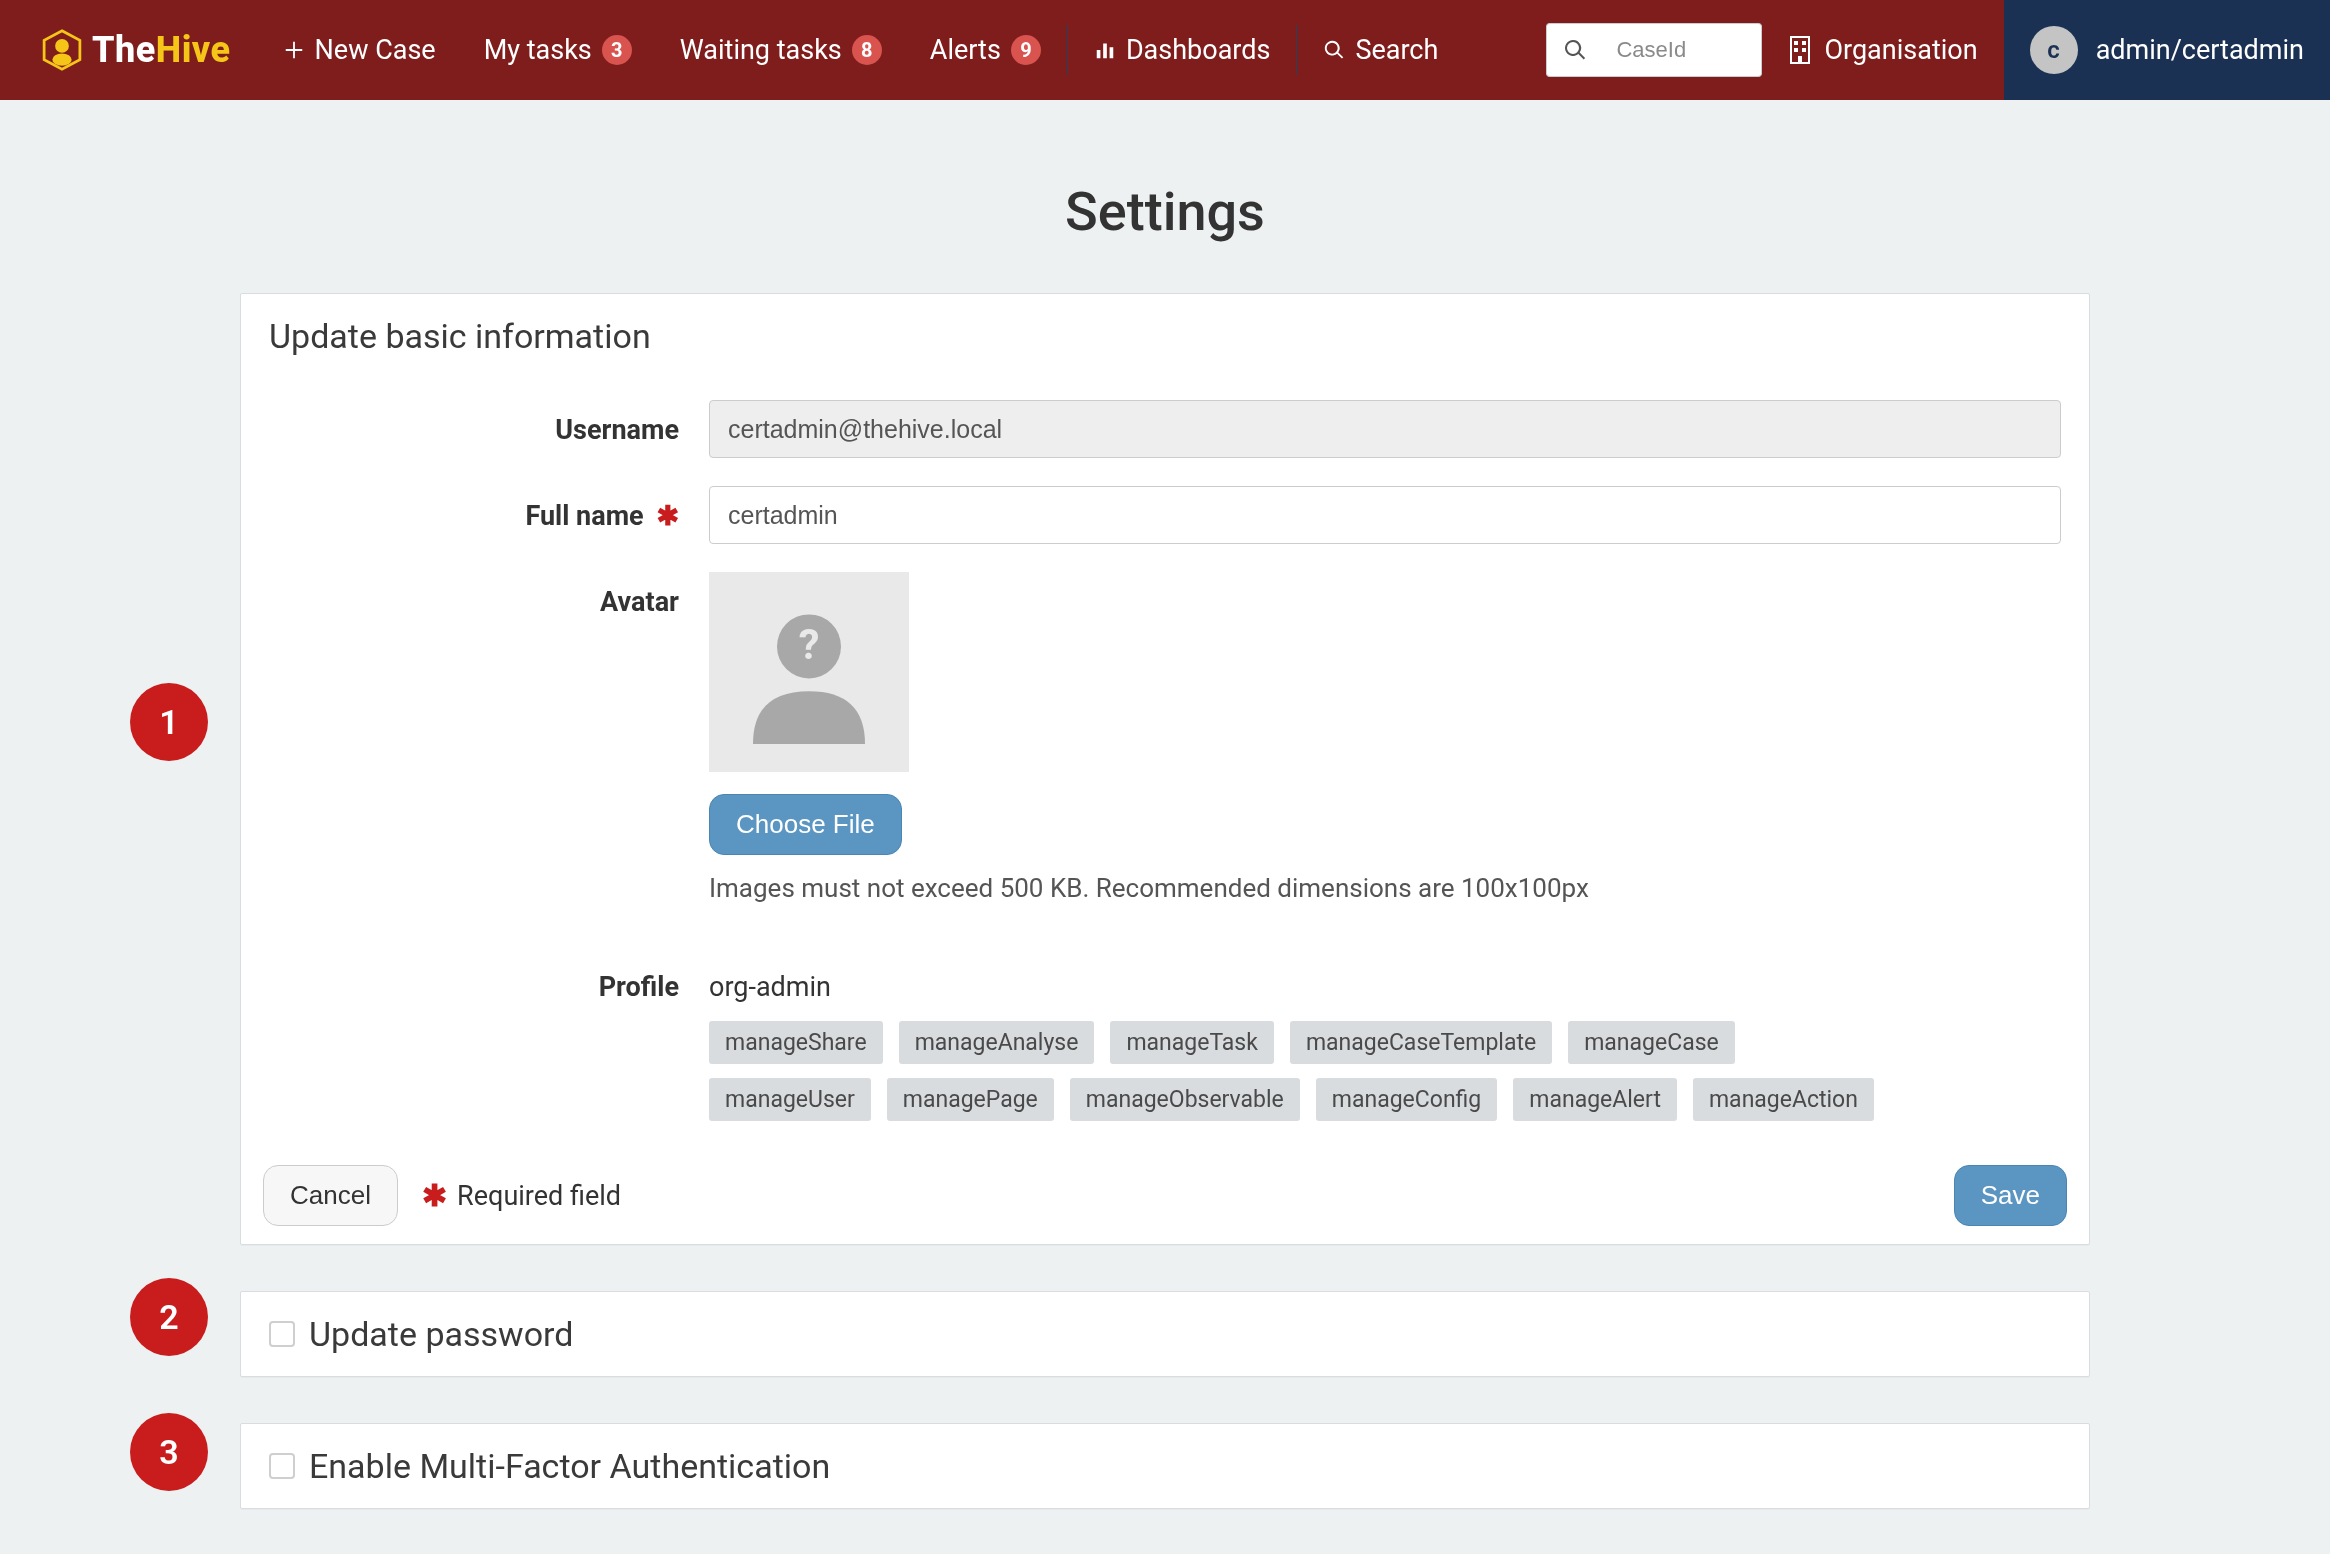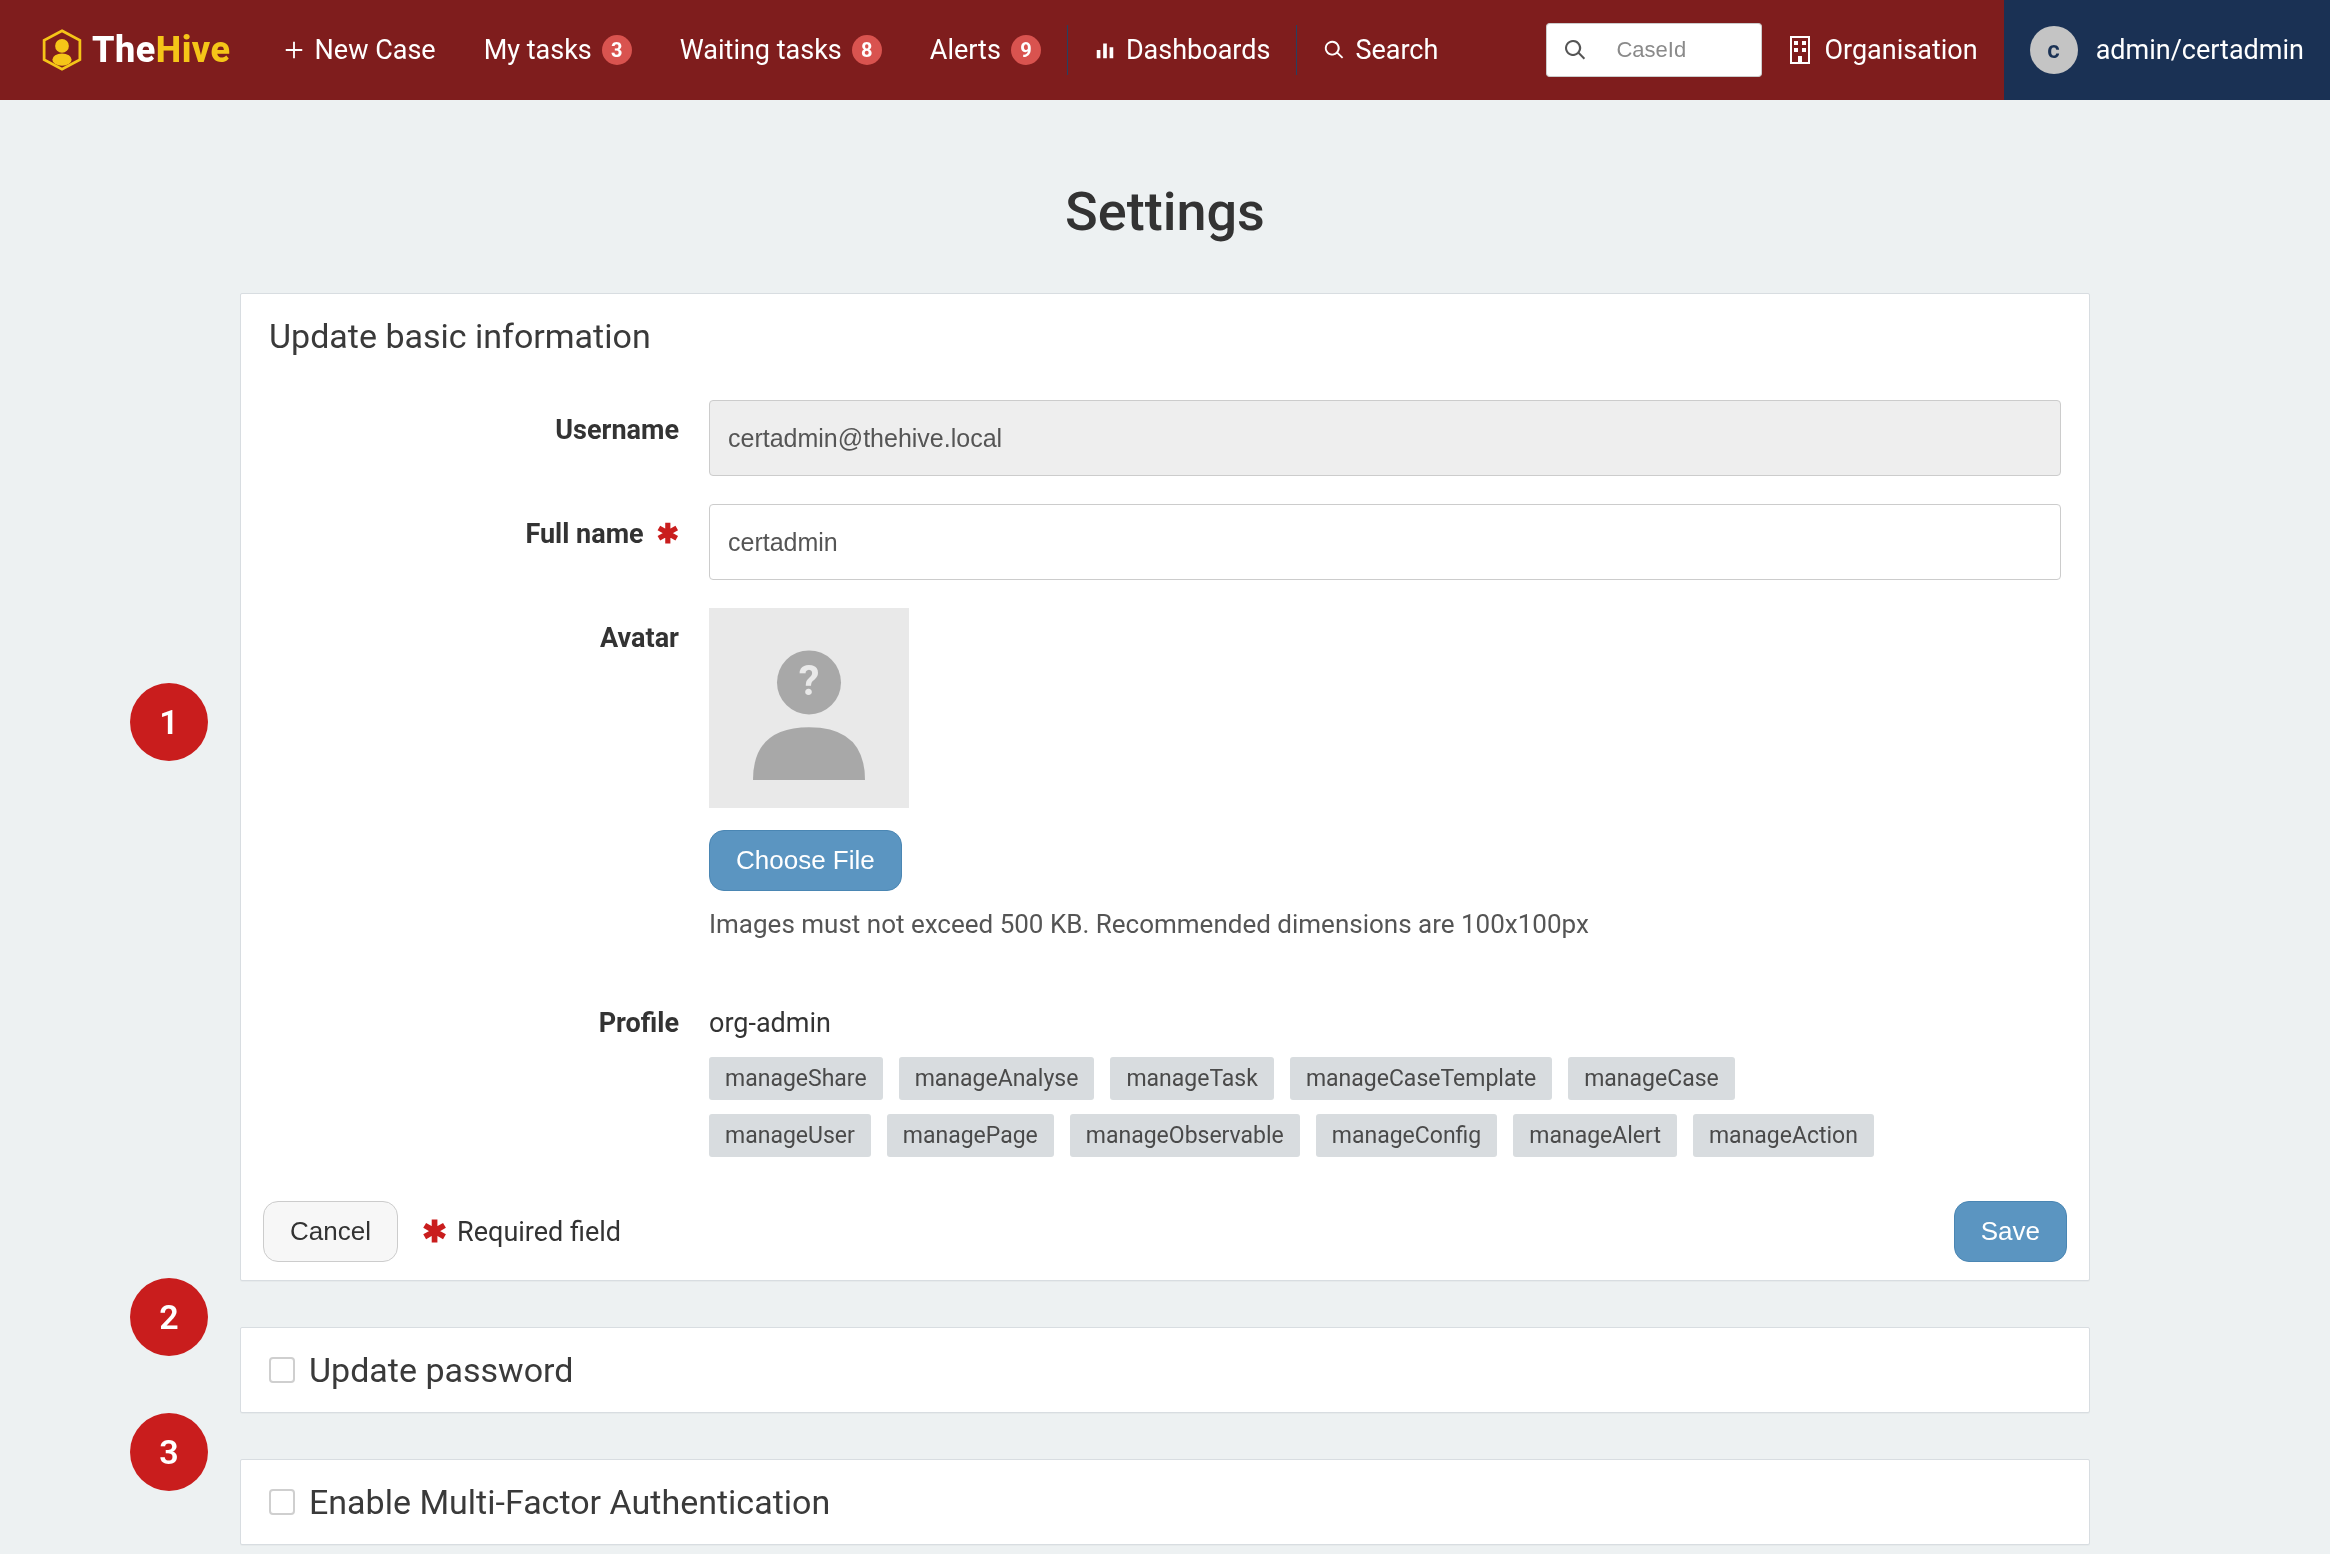--- a/index.html
+++ b/index.html
@@ -215,21 +215,21 @@
     font-weight: 700;
     color: #333;
     padding-top: 14px;
   }
   .form-label .req { color: #c91d1d; margin-left: 6px; font-weight: 900; }
   .form-control-wrap { flex: 1 1 auto; }
 
   .form-control {
     width: 100%;
     max-width: 1370px;
-    height: 76px;
+    height: 58px;
     border: 1px solid #ccc;
     border-radius: 4px;
     font-size: 25px;
     padding: 0 18px;
     color: #555;
     background: #fff;
   }
   .form-control[disabled] {
     background: #eeeeee;
     color: #555;

